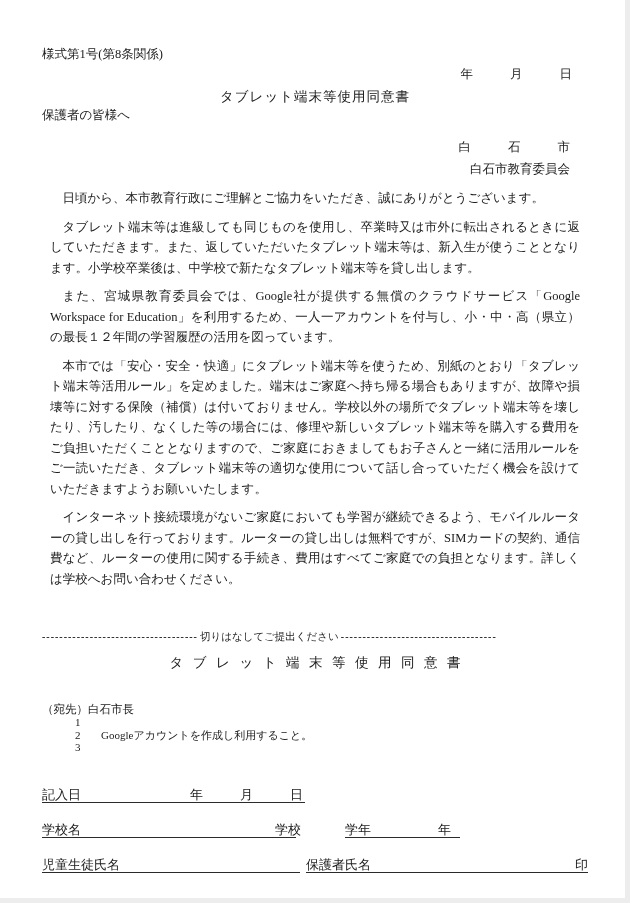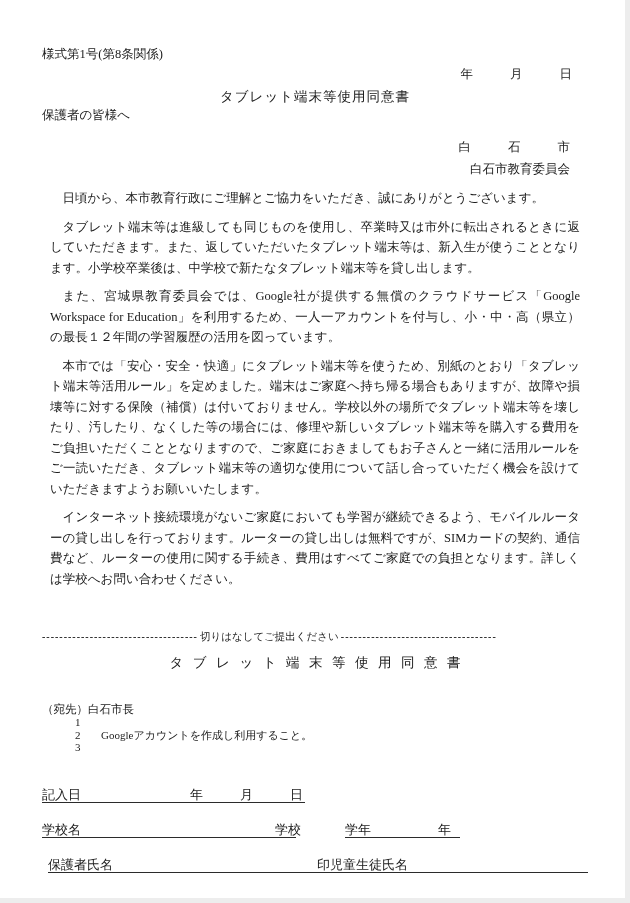--- a/index.html
+++ b/index.html
@@ -110,23 +110,23 @@
         <span>学校名</span>
         <span style="margin-left:194px">学校</span>
       </span>
       <span class="ul" style="margin-left:49px;width:115px">
         <span>学年</span>
         <span style="margin-left:67px">年</span>
       </span>
     </div>
 
     <div class="frow">
+      <span class="ul" style="width:258px">
+        <span>児童生徒氏名</span>
+      </span>
       <span class="ul" style="margin-left:6px;flex:1;justify-content:space-between">
         <span>保護者氏名</span>
         <span>印</span>
-      </span>
-      <span class="ul" style="width:258px">
-        <span>児童生徒氏名</span>
       </span>
     </div>
 
   </div>
 </div>
 
 </body></html>

